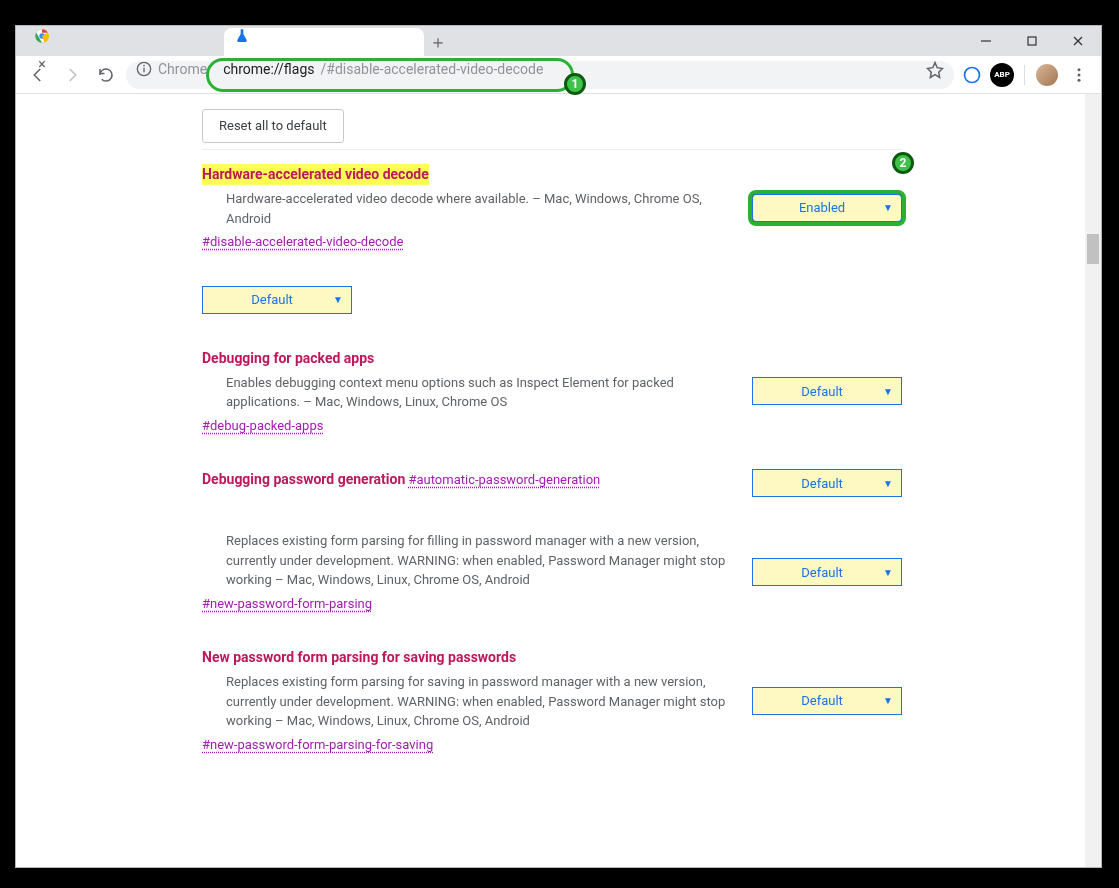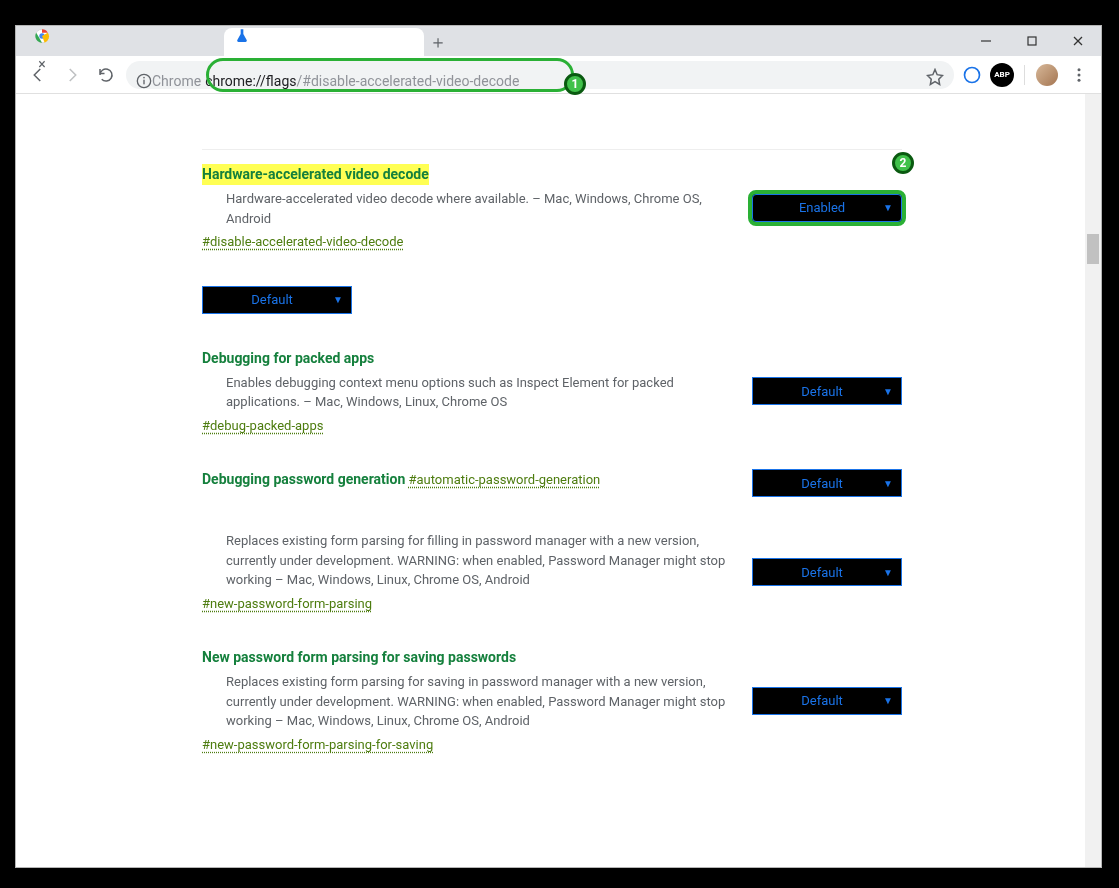--- a/index.html
+++ b/index.html
@@ -98,24 +98,25 @@
     align-items: center;
     justify-content: center;
     color: #5f6368;
     border-radius: 50%;
   }
   .tb-icon svg { width: 18px; height: 18px; }
   .omnibox {
     flex: 1;
     height: 28px;
     display: flex;
-    align-items: flex-end;
+    align-items: flex-start;
     background: #f1f3f4;
     border-radius: 14px;
     padding: 0 10px;
+    gap: 6px;
     position: relative;
   }
   .omni-text {
     color: #909399;
     font-size: 14px;
     white-space: nowrap;
   }
   .omni-highlight-box {
     position: absolute;
     border: 3px solid #2ab035;
@@ -184,44 +185,44 @@
     display: flex;
     gap: 24px;
   }
   .flag-body {
     width: 540px;
     color: #5f6368;
     font-size: 13px;
     line-height: 1.5;
   }
   .flag-title {
-    color: #15803d;
+    color: #be185d;
     font-weight: 700;
     font-size: 14px;
     margin-bottom: 4px;
     display: inline-block;
   }
   .highlighted { background: #ffff54; }
   .flag-desc { margin-bottom: 4px; margin-left: 24px; }
   .flag-link {
-    color: #4d7c0f;
+    color: #a21caf;
     text-decoration: underline dotted;
     text-underline-offset: 3px;
   }
   .flag-select-wrapper {
     width: 150px;
     display: flex;
     align-items: center;
   }
   .flag-select {
     width: 150px;
     height: 28px;
     border: 1px solid #1a73e8;
     color: #1a73e8;
-    background: #000000;
+    background: #fef9c3;
     font-size: 13px;
     display: flex;
     align-items: center;
     justify-content: center;
     position: relative;
     padding: 0 8px;
   }
   .flag-select .sel-label { flex:1; text-align:center;}
   .flag-select .caret { color:#1a73e8; font-size:10px;}
   .select-highlight {
@@ -367,20 +368,23 @@
     </div>
   </div>
 
   <div class="content-area">
     <div class="scrollbar-track">
       <div class="scrollbar-thumb" style="top:140px;height:30px;"></div>
     </div>
 
     <div class="content-inner">
       <div class="search-row">
+        <div class="reset-btn">
+          <span>Reset all to default</span>
+        </div>
       </div>
 
       <div class="flags-list">
 
         <div class="flag-row">
           <div class="flag-body">
             <span class="flag-title highlighted">Hardware-accelerated video decode</span>
             <div class="flag-desc">Hardware-accelerated video decode where available. – Mac, Windows, Chrome OS, Android</div>
             <a class="flag-link">#disable-accelerated-video-decode</a>
           </div>

